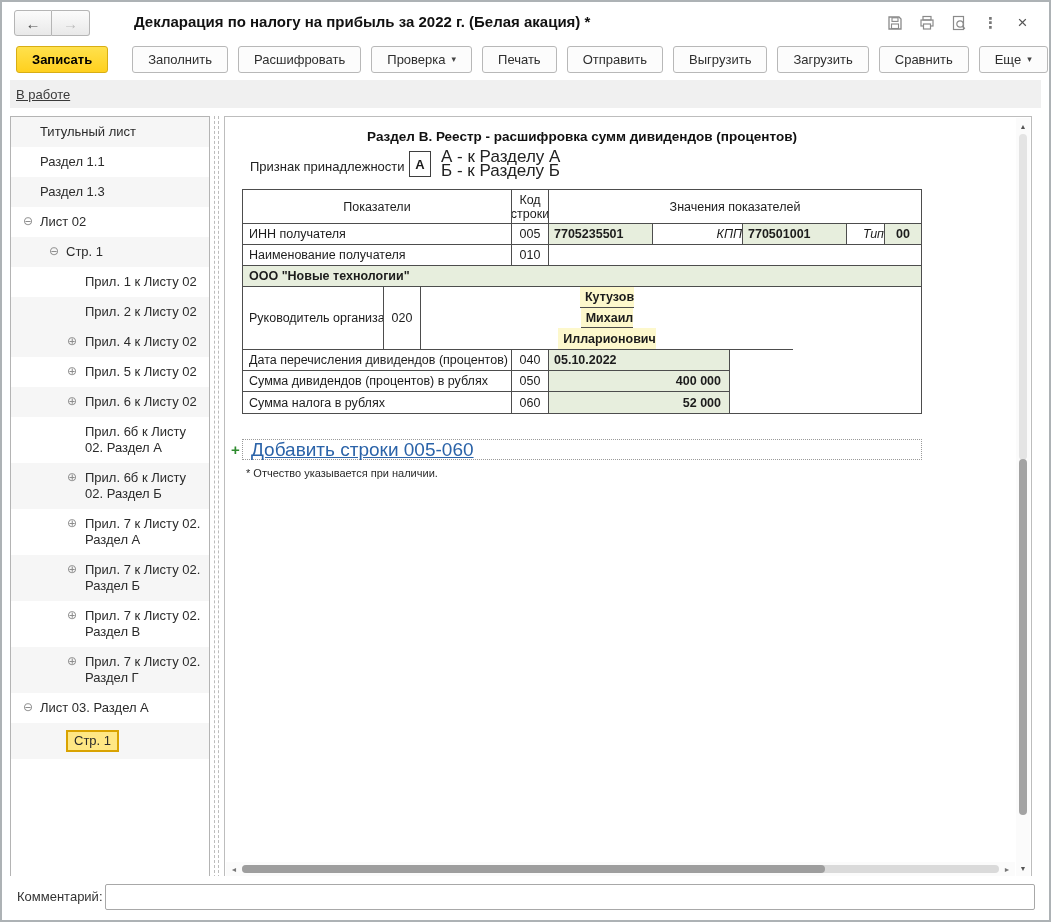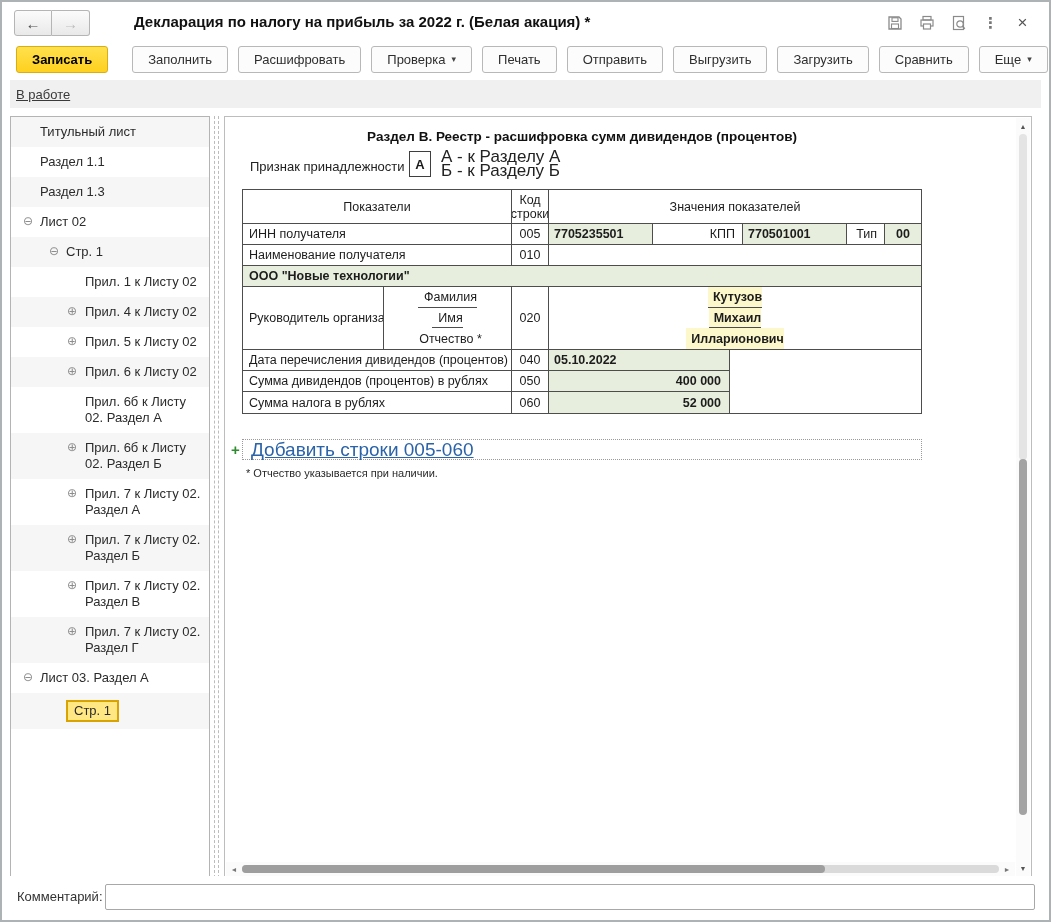--- a/index.html
+++ b/index.html
@@ -64,21 +64,21 @@
   .fr{display:flex;}
   .fc{box-sizing:border-box;border-right:1px solid #4d4d4d;border-bottom:1px solid #4d4d4d;
     font-size:12.5px;color:#1c1c1c;display:flex;align-items:center;overflow:hidden;white-space:nowrap;}
   .fc.lr{border-right:none;}  .fc.lb{border-bottom:none;}
   .fc.hdr{justify-content:center;text-align:center;white-space:normal;line-height:14px;}
   .fc.code{justify-content:center;}
   .fc.lab{padding-left:6px;}
   .val{font-weight:bold;padding-left:5px;}
   .green{background:#e7eedd;}
   .yellow{background:#fdf8cc;}
-  .rlab{justify-content:flex-end;padding-right:7px;}
+  .rlab{justify-content:flex-end;padding-right:0;font-style:italic;}
   .num{justify-content:flex-end;padding-right:8px;font-weight:bold;}
   .cen{justify-content:center;padding-left:0;}
   .h34{height:34px;} .h21{height:21px;} .h63{height:63px;}
   .col{display:flex;flex-direction:column;padding:0;}
   .sub{box-sizing:border-box;height:21px;display:flex;align-items:center;border-bottom:1px solid #4d4d4d;}
   .sub:last-child{border-bottom:none;}
   .w269{width:269px;} .w141{width:141px;} .w128{width:128px;} .w37{width:37px;} .w372{width:372px;}
   .w104{width:104px;} .w90{width:90px;} .w38{width:38px;} .w36{width:36px;} .w181{width:181px;} .w191{width:191px;}
   .orgrow{width:678px;font-weight:bold;padding-left:6px;}
   .filler{border-bottom:none;background:#fff;}
@@ -175,20 +175,21 @@
     <span class="statuslink">В работе</span>
   </div>
 
   <div class="sidebar">
     <div class="trow s l0"><span>Титульный лист</span></div>
     <div class="trow l0"><span>Раздел 1.1</span></div>
     <div class="trow s l0"><span>Раздел 1.3</span></div>
     <div class="trow l0"><span class="exp">⊖</span><span>Лист 02</span></div>
     <div class="trow s l1"><span class="exp">⊖</span><span>Стр. 1</span></div>
     <div class="trow l2"><span>Прил. 1 к Листу 02</span></div>
+    <div class="trow s l2"><span>Прил. 2 к Листу 02</span></div>
     <div class="trow s l2"><span class="exp">⊕</span><span>Прил. 4 к Листу 02</span></div>
     <div class="trow l2"><span class="exp">⊕</span><span>Прил. 5 к Листу 02</span></div>
     <div class="trow s l2"><span class="exp">⊕</span><span>Прил. 6 к Листу 02</span></div>
     <div class="trow l2"><span>Прил. 6б к Листу 02. Раздел А</span></div>
     <div class="trow s l2"><span class="exp">⊕</span><span>Прил. 6б к Листу 02. Раздел Б</span></div>
     <div class="trow l2"><span class="exp">⊕</span><span>Прил. 7 к Листу 02. Раздел А</span></div>
     <div class="trow s l2"><span class="exp">⊕</span><span>Прил. 7 к Листу 02. Раздел Б</span></div>
     <div class="trow l2"><span class="exp">⊕</span><span>Прил. 7 к Листу 02. Раздел В</span></div>
     <div class="trow s l2"><span class="exp">⊕</span><span>Прил. 7 к Листу 02. Раздел Г</span></div>
     <div class="trow l0"><span class="exp">⊖</span><span>Лист 03. Раздел А</span></div>
@@ -230,25 +231,20 @@
         <div class="fc code w37 h21">010</div>
         <div class="fc lr w372 h21"></div>
       </div>
 
       <div class="fr h21">
         <div class="fc green orgrow lr h21">ООО "Новые технологии"</div>
       </div>
 
       <div class="fr h63">
         <div class="fc lab w141 h63">Руководитель организации</div>
-        <div class="fc col w128 h63">
-          <div class="sub fc lab lr" style="border-right:none;">Фамилия</div>
-          <div class="sub fc lab lr" style="border-right:none;">Имя</div>
-          <div class="sub fc lab lr" style="border-right:none;">Отчество *</div>
-        </div>
         <div class="fc code w37 h63">020</div>
         <div class="fc col lr w372 h63">
           <div class="sub fc val yellow lr" style="border-right:none;">Кутузов</div>
           <div class="sub fc val yellow lr" style="border-right:none;">Михаил</div>
           <div class="sub fc val yellow lr" style="border-right:none;">Илларионович</div>
         </div>
       </div>
 
 
       <div class="fr h21">

